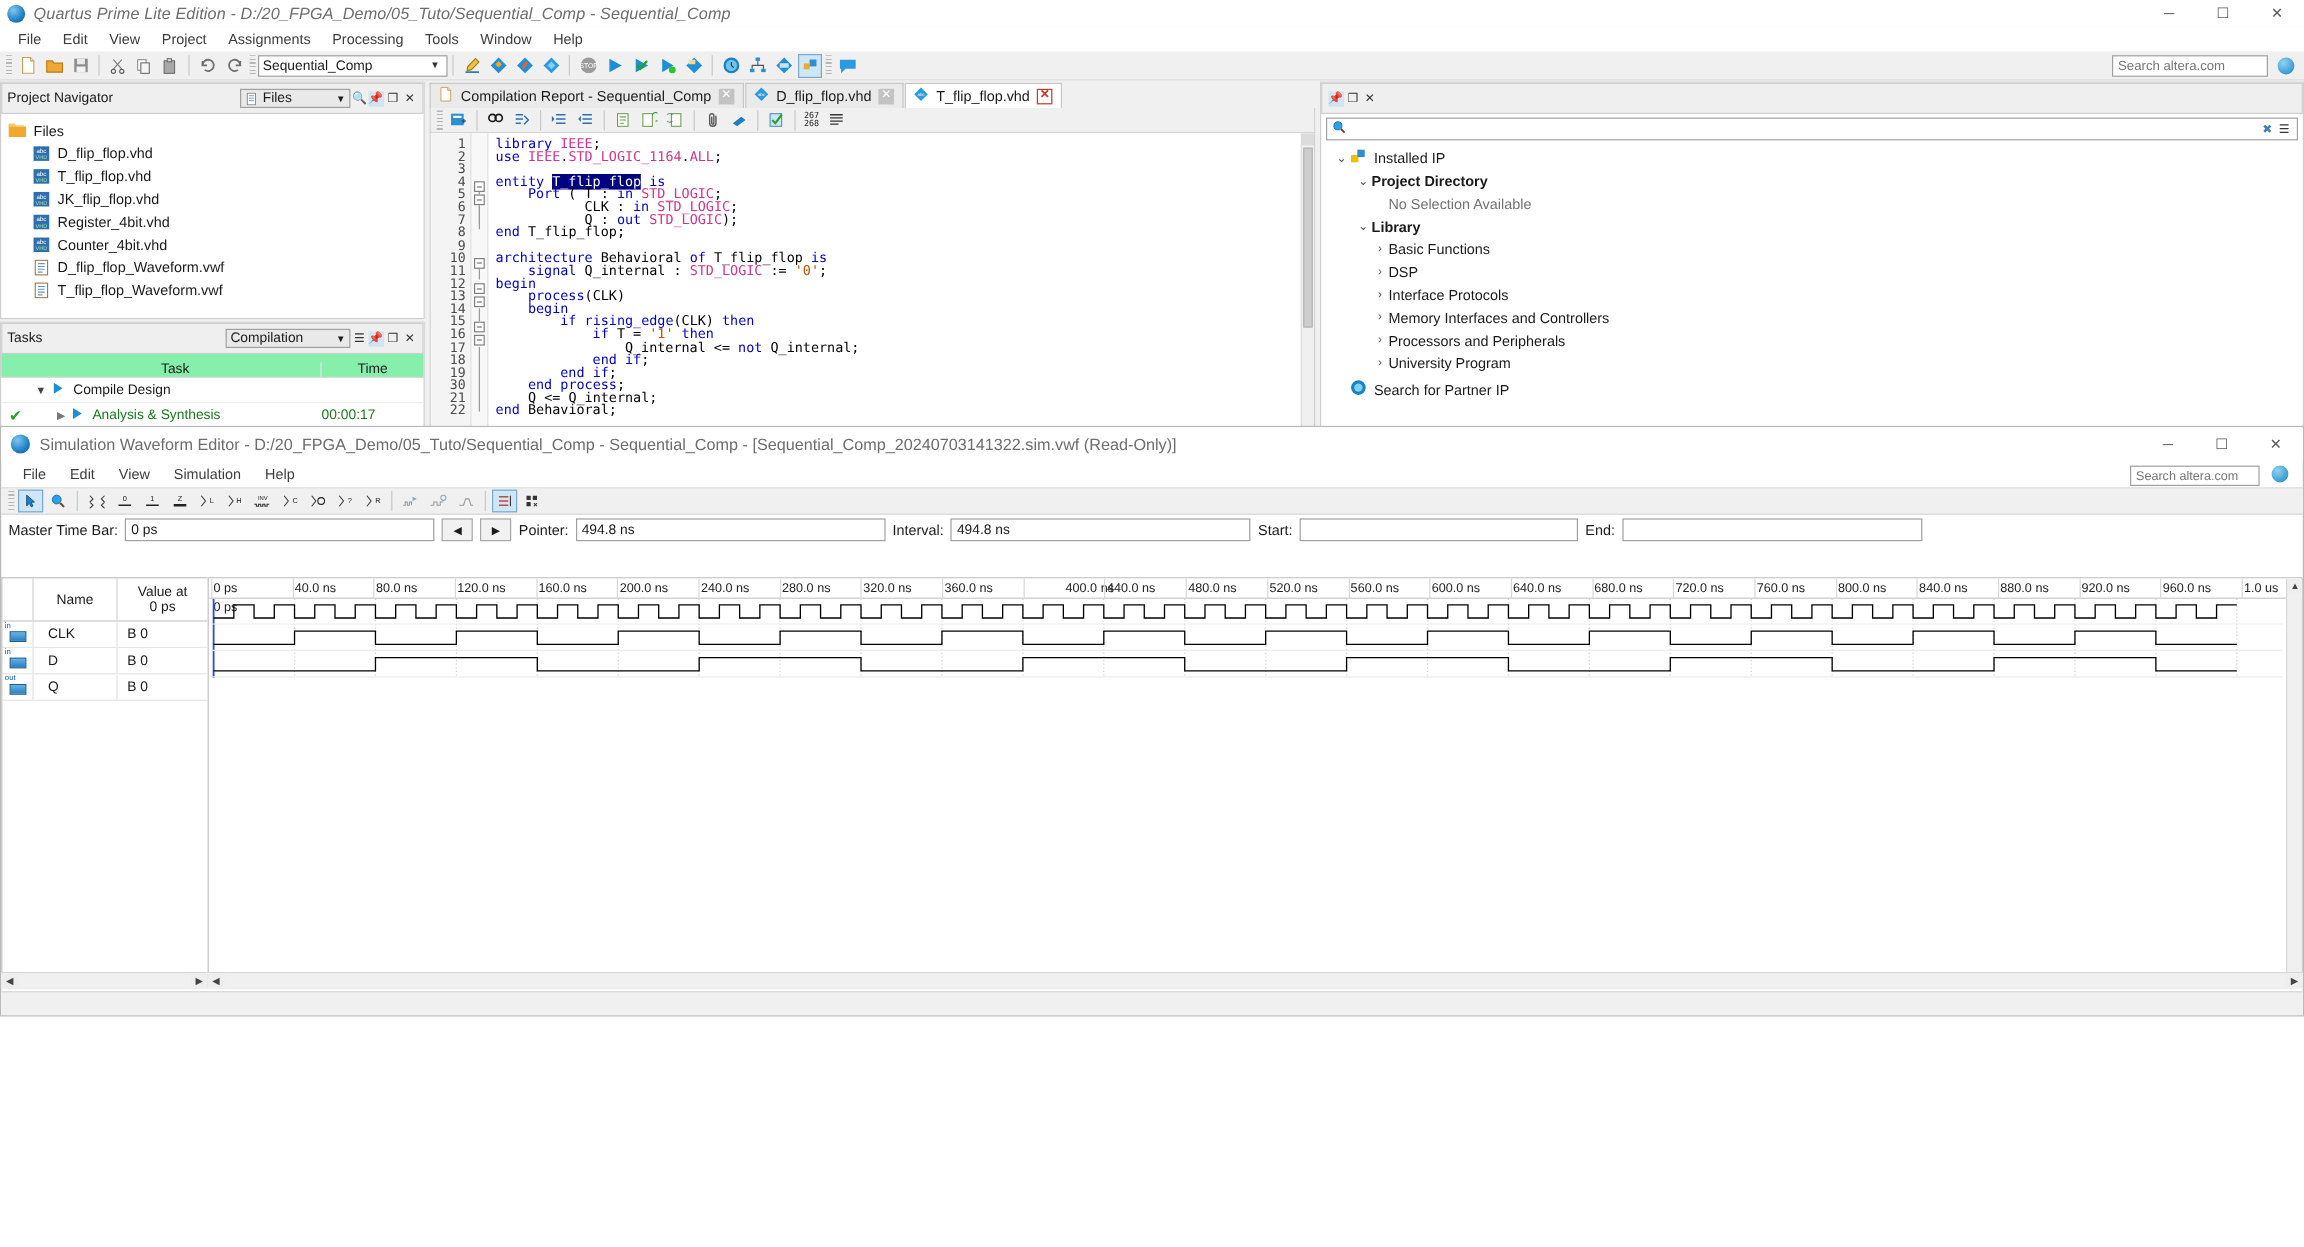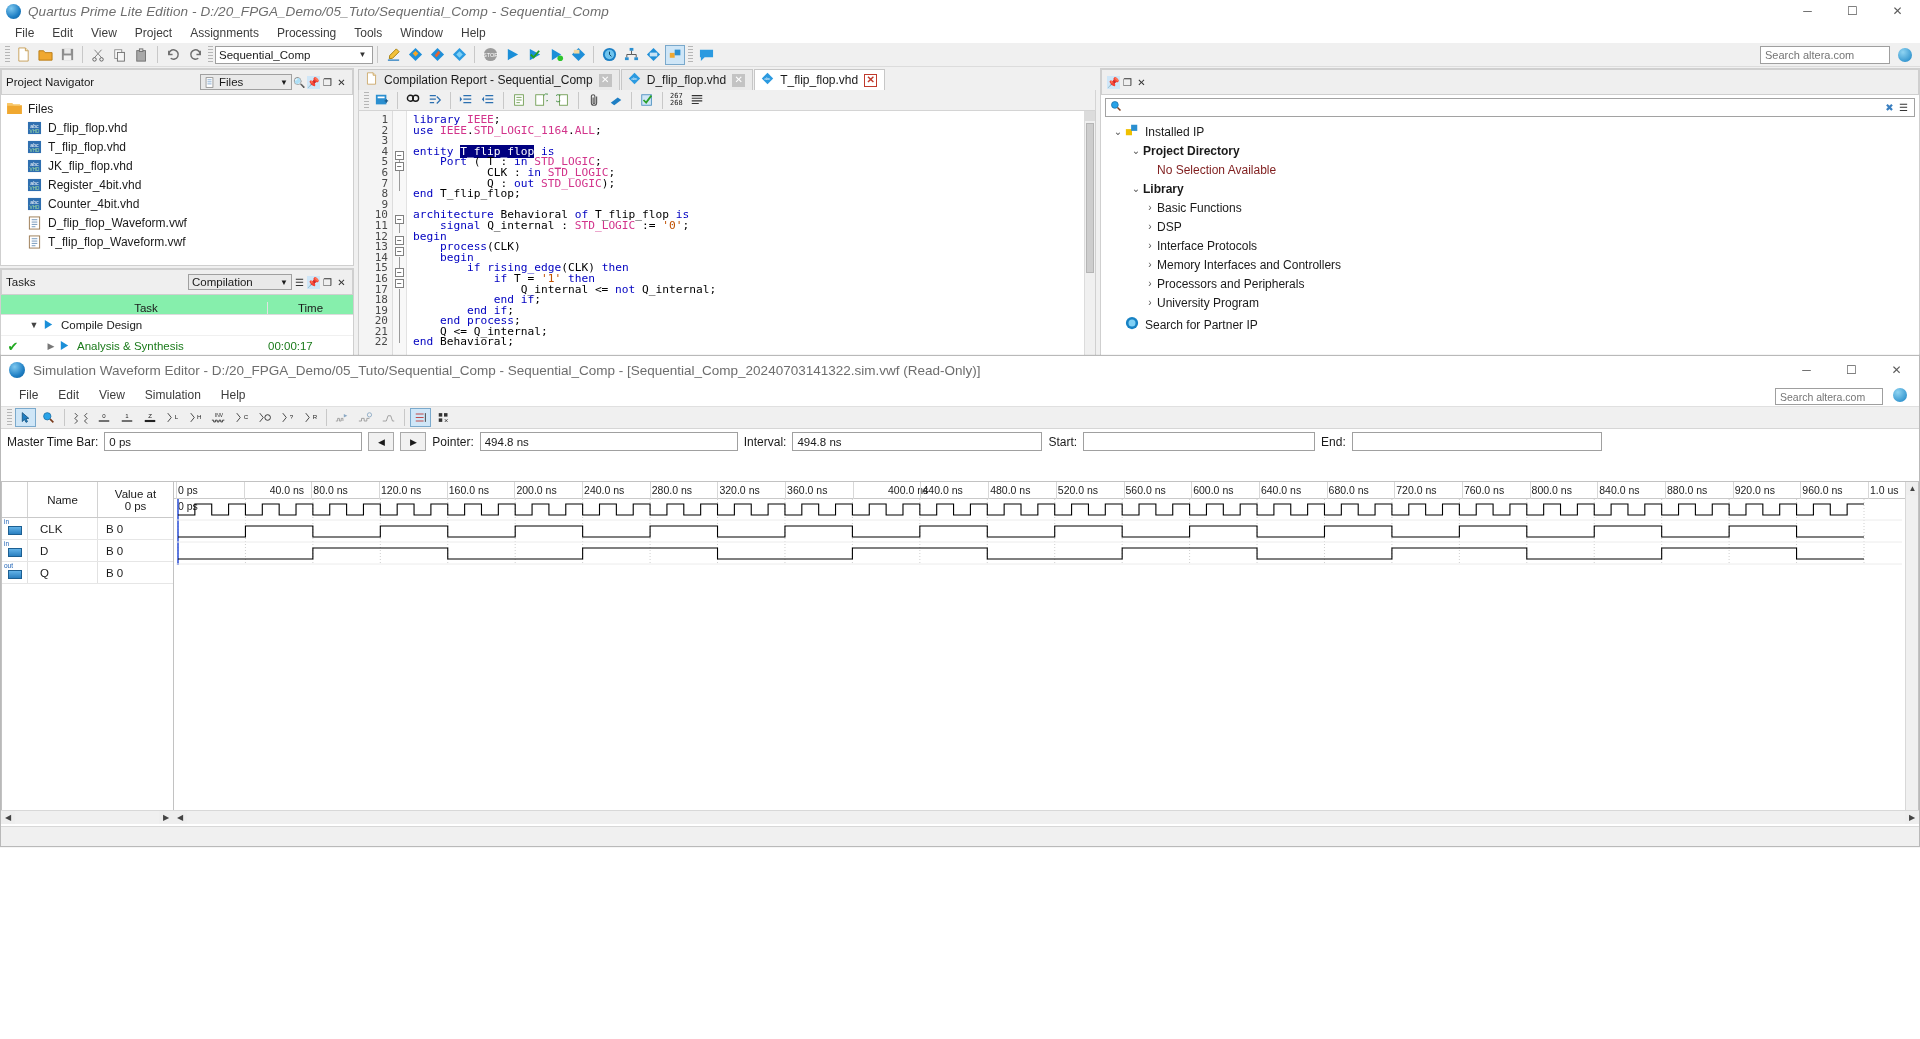--- a/index.html
+++ b/index.html
@@ -563,21 +563,21 @@
             <div>10</div>
             <div>11</div>
             <div>12</div>
             <div>13</div>
             <div>14</div>
             <div>15</div>
             <div>16</div>
             <div>17</div>
             <div>18</div>
             <div>19</div>
-            <div>20</div>
+            <div>30</div>
             <div>21</div>
             <div>22</div>
           </div>
         <div class="foldcol">
           <div class="foldline" style="top:40px;height:40px"></div>
           <div class="fold" style="top:40px">−</div>
           <div class="foldline" style="top:51px;height:25px"></div>
           <div class="fold" style="top:51px">−</div>
           <div class="fold" style="top:104px">−</div>
           <div class="foldline" style="top:113px;height:9px"></div>
@@ -620,21 +620,21 @@
                 <rect x="1" y="7" width="7" height="7" fill="#f0c000"></rect>
                 <rect x="7" y="2" width="7" height="7" fill="#2b8fd0"></rect>
               </svg></span>
           <span>Installed IP</span>
         </div>
         <div class="ipnode" style="padding-left:22px">
           <span class="chev">⌄</span>
           <span style="font-weight:bold">Project Directory</span>
         </div>
         <div class="ipnode" style="padding-left:50px">
-          <span style="color:#7f1d1d">No Selection Available</span>
+          <span style="color:#737373">No Selection Available</span>
         </div>
         <div class="ipnode" style="padding-left:22px">
           <span class="chev">⌄</span>
           <span style="font-weight:bold">Library</span>
         </div>
         <div class="ipnode" style="padding-left:36px">
           <span class="chev">›</span>
           <span>Basic Functions</span>
         </div>
         <div class="ipnode" style="padding-left:36px">
@@ -859,21 +859,21 @@
           <span class="sb-arrow">◀</span>
           <span style="flex:1"></span>
           <span class="sb-arrow">▶</span>
         </div>
       </div>
 
       <div class="wavepane">
         <div class="ruler" id="ruler">
             <div class="tick" style="left: 4px;">0 ps</div>
             <div class="tickline" style="left: 2px;"></div>
-            <div class="tick" style="left: 71.68px; padding-left: 24px;">40.0 ns</div>
+            <div class="tick" style="left: 71.68px;">40.0 ns</div>
             <div class="tickline" style="left: 69.68px;"></div>
             <div class="tick" style="left: 139.36px;">80.0 ns</div>
             <div class="tickline" style="left: 137.36px;"></div>
             <div class="tick" style="left: 207.04px;">120.0 ns</div>
             <div class="tickline" style="left: 205.04px;"></div>
             <div class="tick" style="left: 274.72px;">160.0 ns</div>
             <div class="tickline" style="left: 272.72px;"></div>
             <div class="tick" style="left: 342.4px;">200.0 ns</div>
             <div class="tickline" style="left: 340.4px;"></div>
             <div class="tick" style="left: 410.08px;">240.0 ns</div>

